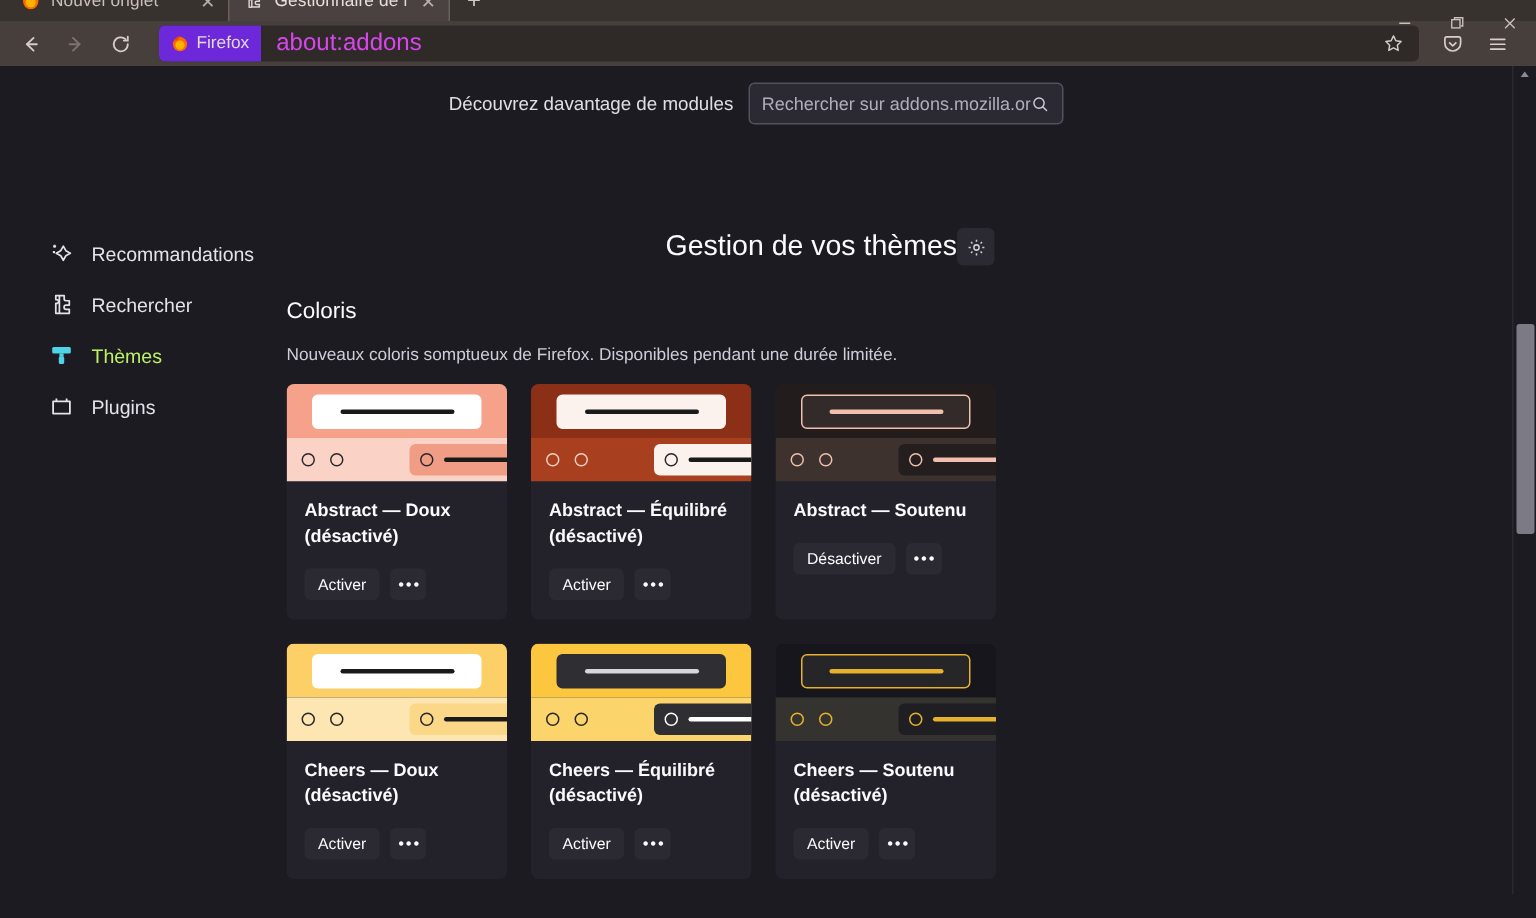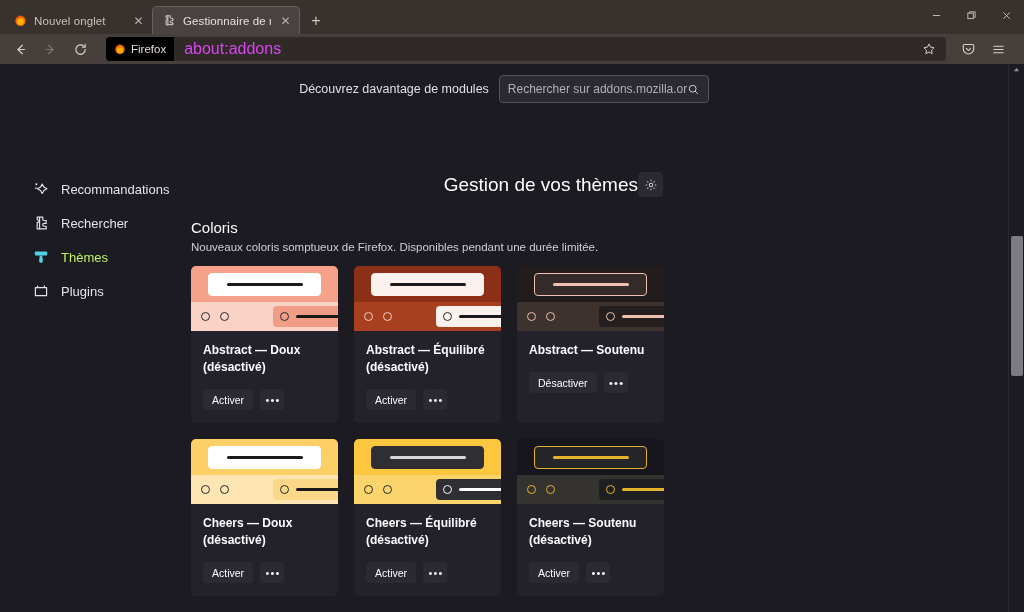--- a/index.html
+++ b/index.html
@@ -6,21 +6,21 @@
   html, body {
     width: 1024px; height: 612px;
     background: #1c1b22;
     font-family: "Liberation Sans", sans-serif;
     overflow: hidden;
     color: #fbfbfe;
   }
 
   
   .tabstrip {
-    height: 34px;
+    height: 14px;
     background: #38322f;
     display: flex;
     align-items: flex-end;
     padding-left: 4px;
     position: relative;
   }
   .tab {
     height: 27px;
     display: flex;
     align-items: center;
@@ -95,21 +95,21 @@
     border-radius: 4px;
     display: flex;
     align-items: center;
     padding-right: 4px;
     max-width: 840px;
   }
   .url-identity {
     height: 24px;
     display: flex; align-items: center; gap: 5px;
     padding: 0 8px;
-    background: #000000;
+    background: #6d28d9;
     border-radius: 4px 0 0 4px;
     font-size: 11.5px;
     color: #e3dad6;
   }
   .url-text {
     font-size: 16px;
     color: #d946ef;
     padding-left: 10px;
     flex: 1;
     white-space: nowrap;
@@ -218,21 +218,21 @@
     margin-bottom: 22px;
   }
   .page-title { font-size: 19px; font-weight: 400; color: #fbfbfe; }
   .gear-btn {
     width: 25px; height: 25px;
     border-radius: 4px;
     background: #2b2a33;
     display: flex; align-items: center; justify-content: center;
     color: #cfcdd6;
   }
-  .section-title { font-size: 15px; color: #fbfbfe; margin-bottom: 5px; }
+  .section-title { font-size: 15px; color: #fbfbfe; margin-bottom: 15px; }
   .section-sub { font-size: 11.5px; color: #cfcdd8; margin-bottom: 13px; }
 
   .grid {
     display: grid;
     grid-template-columns: repeat(3, 147px);
     gap: 16px;
     width: 600px;
   }
   .card {
     background: #23222b;

